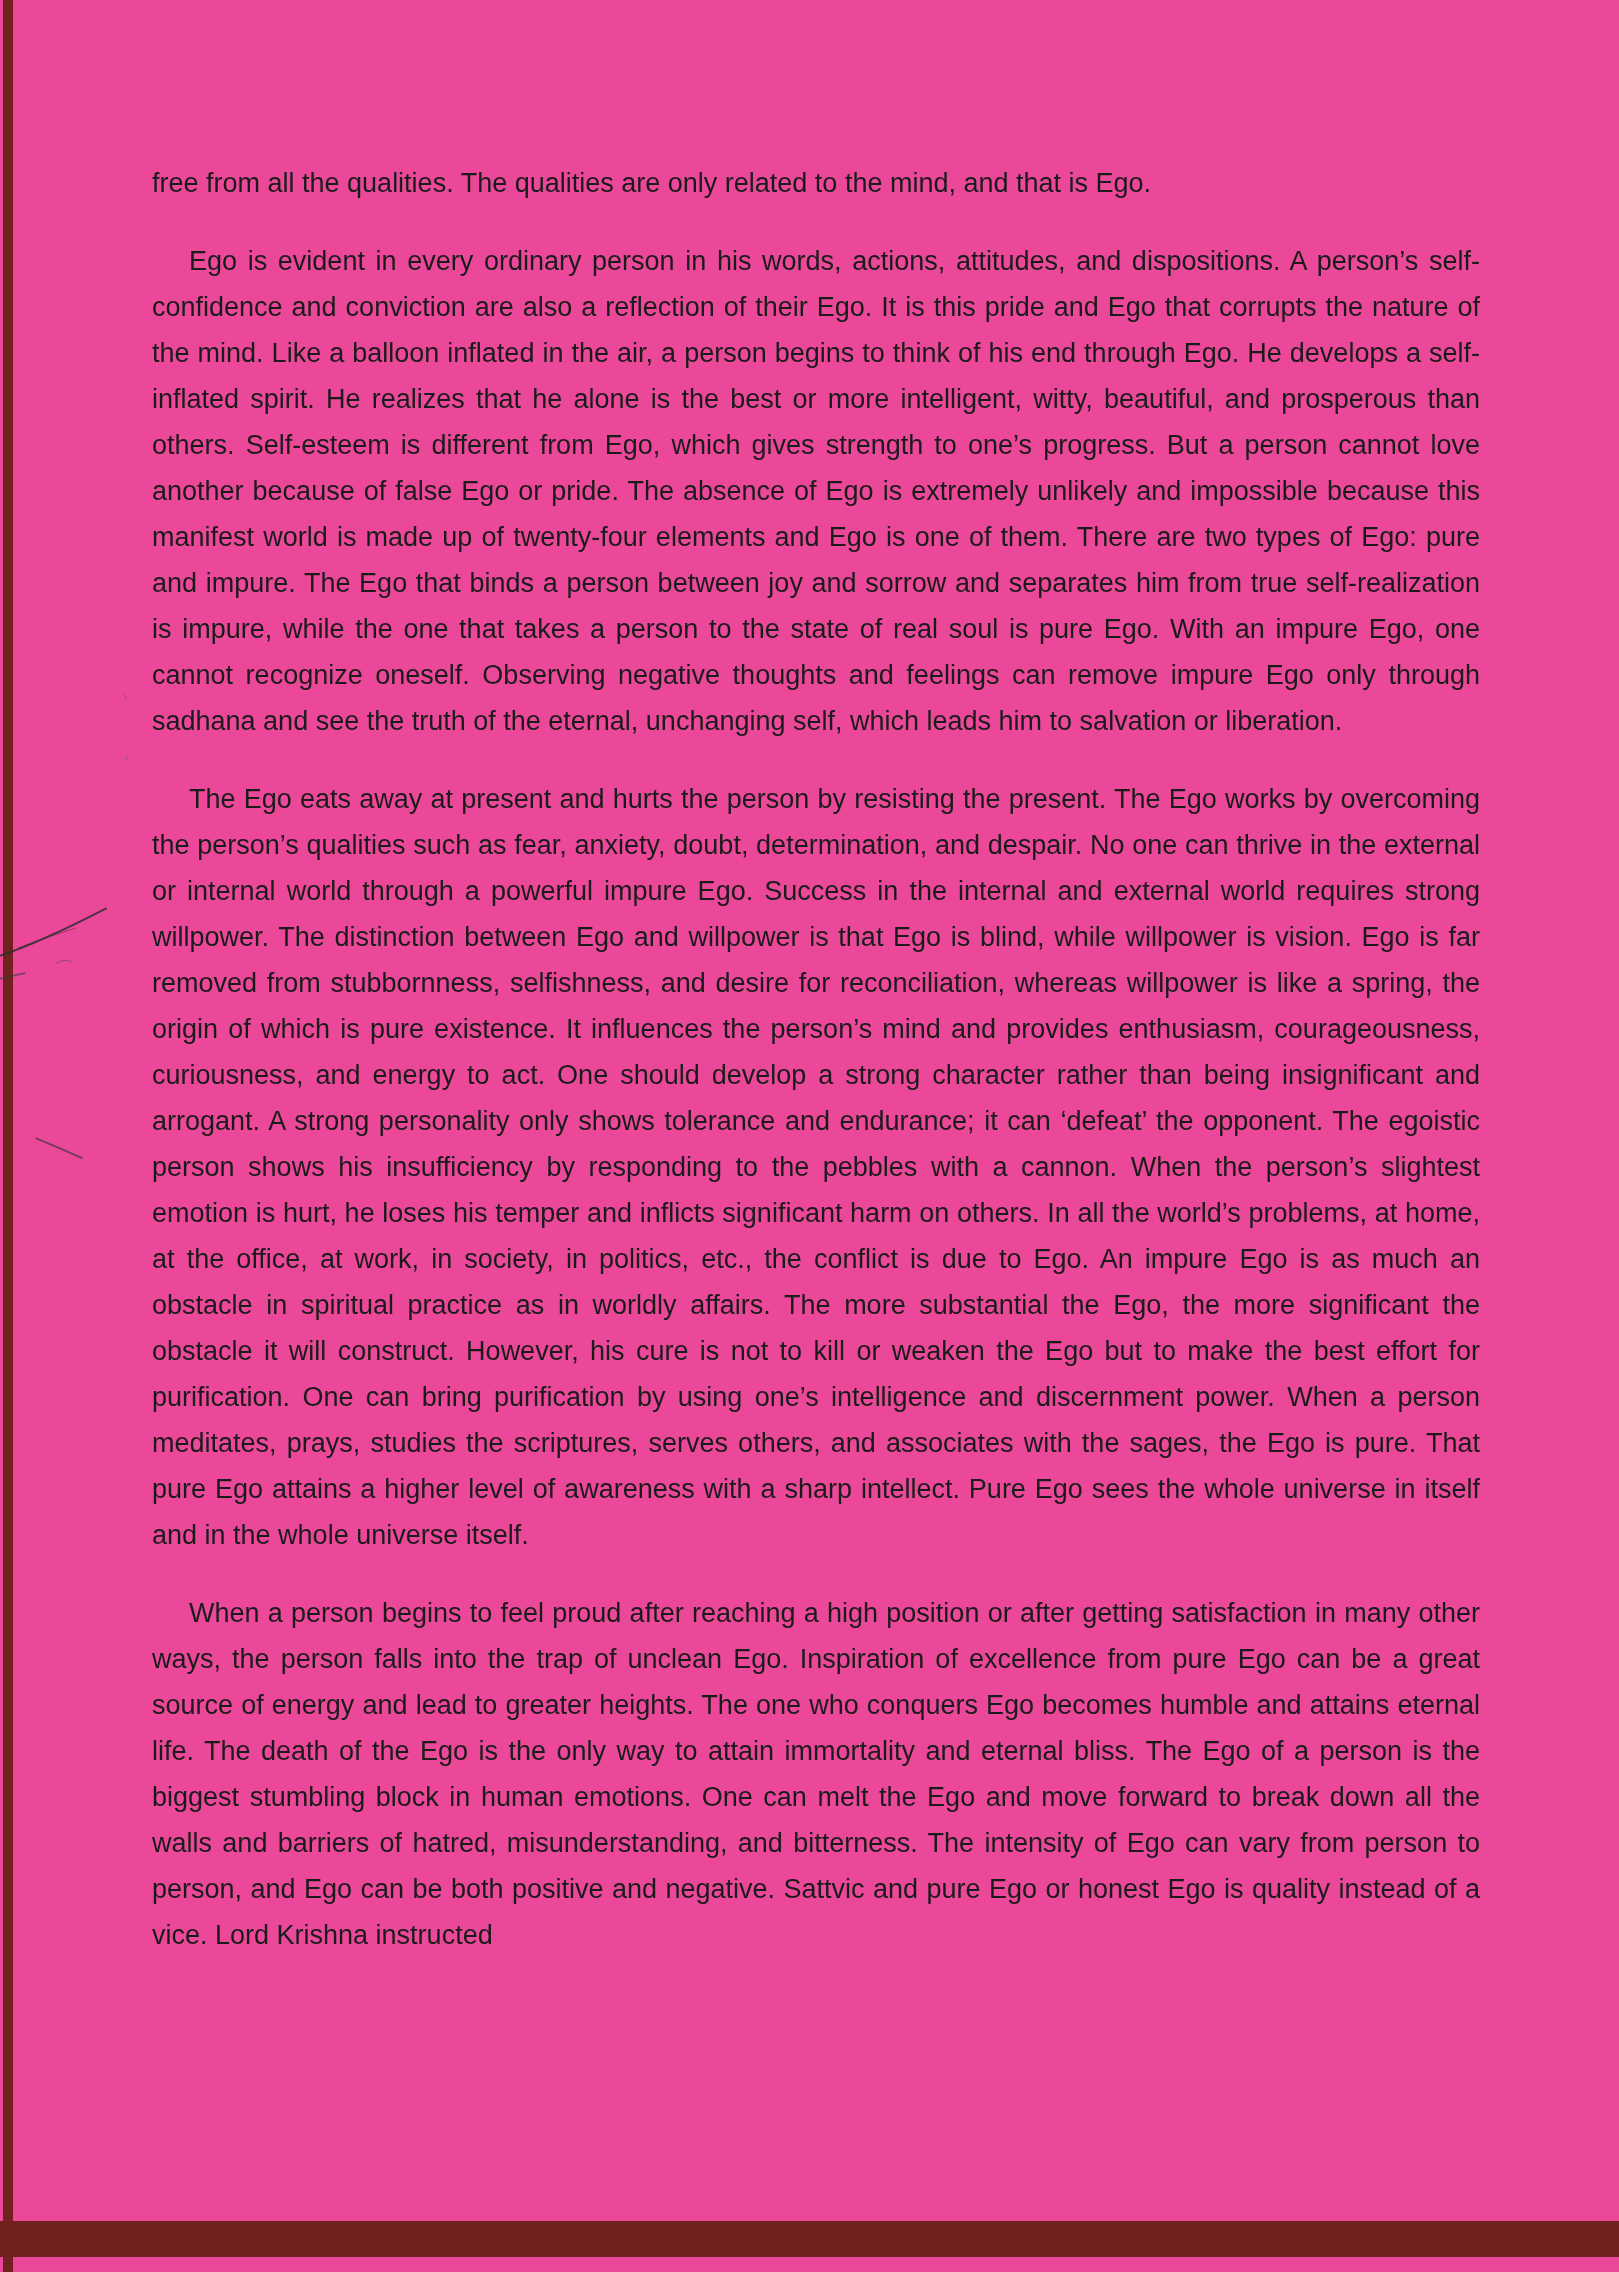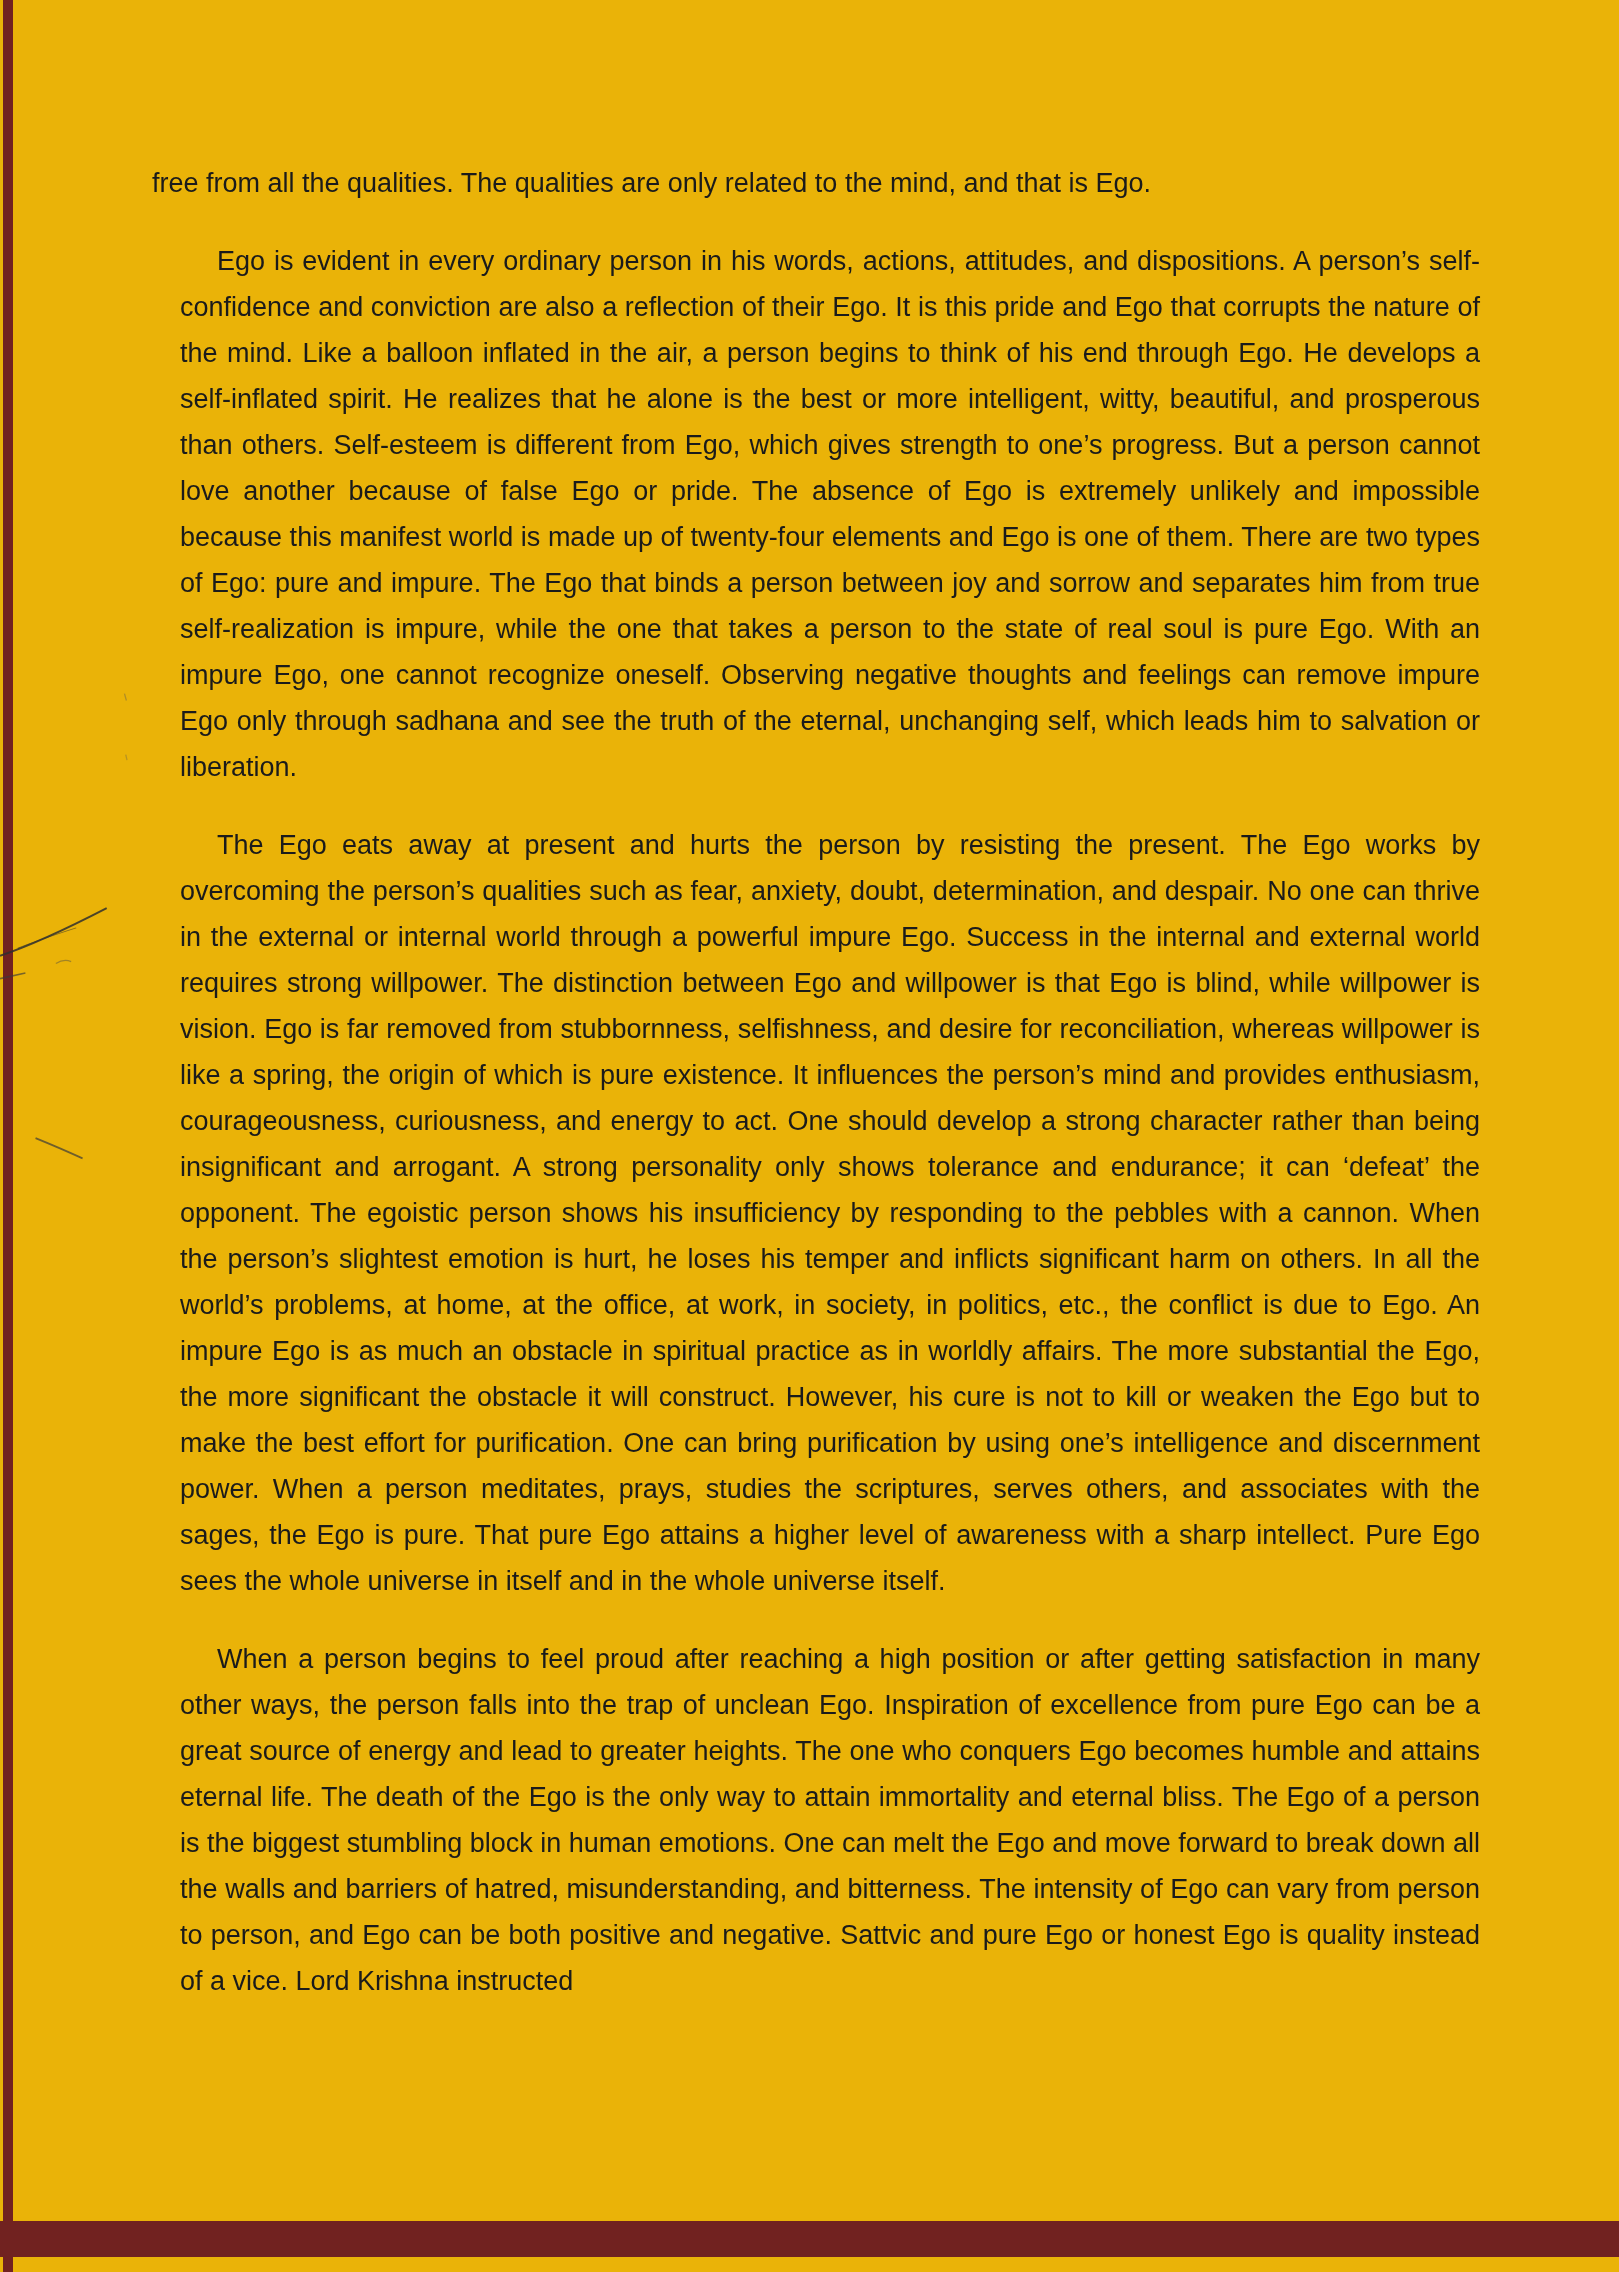--- a/index.html
+++ b/index.html
@@ -5,21 +5,21 @@
   html, body { margin: 0; padding: 0; }
   body {
     width: 1620px; height: 2273px;
     background: #ffffff;
     position: relative;
     overflow: hidden;
     font-family: "Liberation Sans", sans-serif;
   }
   .page {
     position: absolute; inset: 0;
-    background: #eab308;
+    background: #ec4899;
   }
   
   .edge-bar-left {
     position: absolute; left: 3.2px; top: 0;
     width: 10.2px; height: 2273px;
     background: #712220;
   }
   .edge-bar-bottom {
     position: absolute; left: 0; top: 2221px;
     width: 1620px; height: 36px;
@@ -37,21 +37,21 @@
     left: 152px; top: 160px;
     width: 1328px;
     color: #1b1b1b;
     font-size: 27px;
     font-weight: 300;
     line-height: 46px;
     text-align: justify;
     text-justify: inter-word;
   }
   .text-block p { margin: 0; }
-  .text-block p + p { margin-top: 32px; text-indent: 37px; margin-left: 28px; }
+  .text-block p + p { margin-top: 32px; text-indent: 37px; }
 </style>
 </head>
 <body>
 
 <div class="page">
 
   <div class="edge-bar-left"></div>
   <div class="edge-bar-bottom"></div>
 
   <svg class="scratches" viewBox="0 0 2551 3579" xmlns="http://www.w3.org/2000/svg">

